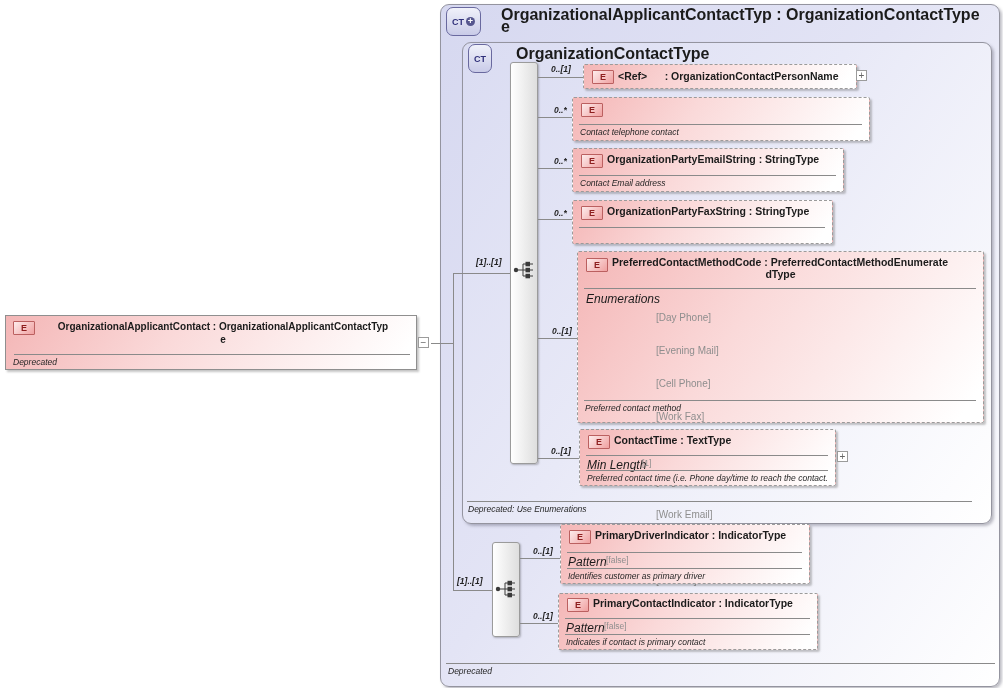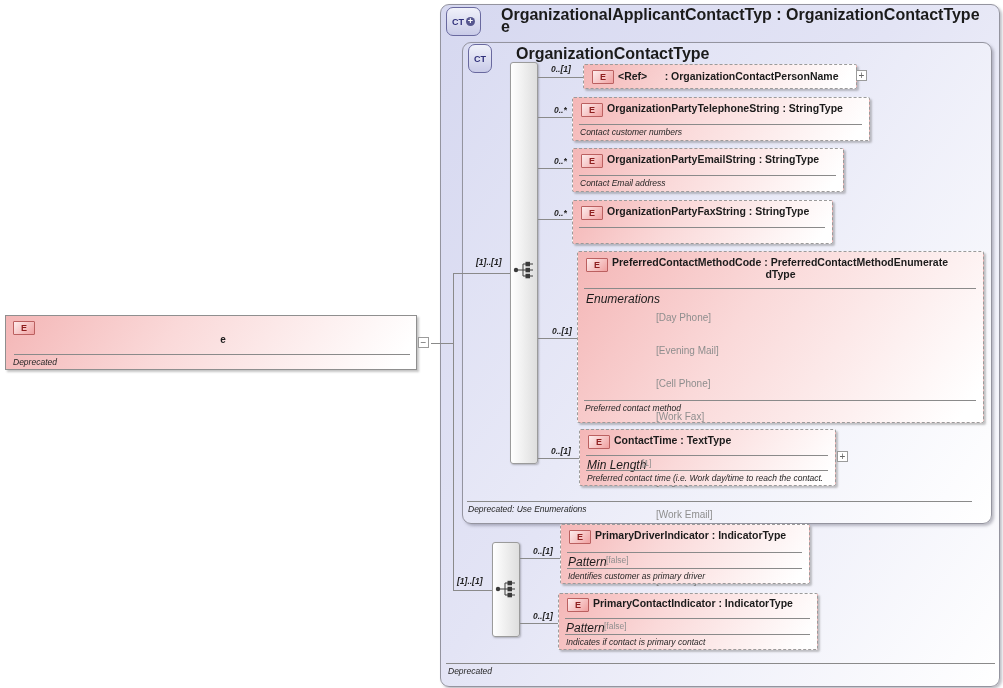--- a/index.html
+++ b/index.html
@@ -66,20 +66,21 @@
   <div class="hdr-title" style="left:496px; top:45px;">OrganizationContactType</div>
 
   <div class="sep" style="left:467px; top:501px; width:505px;"></div>
   <div class="ann" style="left:468px; top:504px;">Deprecated: Use Enumerations</div>
 
   <div class="sep" style="left:446px; top:663px; width:549px;"></div>
   <div class="ann" style="left:448px; top:666px;">Deprecated</div>
 
   <div class="ebox solid" style="left:5px; top:315px; width:412px; height:55px;">
     <span class="e-icon" style="left:7px; top:5px;">E</span>
+    <div class="btitle fs10 center" style="left:28px; right:4px; top:5px;">OrganizationalApplicantContact : OrganizationalApplicantContactTyp</div>
     <div class="btitle fs10 center" style="left:28px; right:4px; top:18px;">e</div>
     <div class="sep" style="left:8px; right:6px; top:38px;"></div>
     <div class="ann" style="left:7px; top:41px;">Deprecated</div>
   </div>
 
   <div class="pm" style="left:418px; top:337px;">−</div>
   <div class="hline" style="left:431px; top:343px; width:22px;"></div>
   <div class="vline" style="left:453px; top:273px; height:318px;"></div>
 
   <div class="card" style="left:476px; top:257px;">[1]..[1]</div>
@@ -104,23 +105,22 @@
   <div class="ebox" style="left:583px; top:64px; width:274px; height:25px;">
     <span class="e-icon" style="left:8px; top:5px;">E</span>
     <div class="btitle" style="left:34px; top:5px;">&lt;Ref&gt;      : OrganizationContactPersonName</div>
   </div>
   <div class="pm" style="left:856px; top:70px;">+</div>
 
   <div class="card" style="left:554px; top:105px;">0..*</div>
   <div class="hline" style="left:538px; top:117px; width:34px;"></div>
   <div class="ebox" style="left:572px; top:97px; width:298px; height:44px;">
     <span class="e-icon" style="left:8px; top:5px;">E</span>
-    <div class="btitle" style="left:34px; top:4px;">OrganizationPartyTelephoneString : StringType</div>
     <div class="sep" style="left:6px; right:7px; top:26px;"></div>
-    <div class="ann" style="left:7px; top:29px;">Contact customer numbers</div>
+    <div class="ann" style="left:7px; top:29px;">Contact telephone contact</div>
   </div>
 
   <div class="card" style="left:554px; top:156px;">0..*</div>
   <div class="hline" style="left:538px; top:168px; width:34px;"></div>
   <div class="ebox" style="left:572px; top:148px; width:272px; height:44px;">
     <span class="e-icon" style="left:8px; top:5px;">E</span>
     <div class="btitle" style="left:34px; top:4px;">OrganizationPartyEmailString : StringType</div>
     <div class="sep" style="left:6px; right:7px; top:26px;"></div>
     <div class="ann" style="left:7px; top:29px;">Contact Email address</div>
   </div>
@@ -160,21 +160,21 @@
 
   <div class="card" style="left:551px; top:446px;">0..[1]</div>
   <div class="hline" style="left:538px; top:458px; width:41px;"></div>
   <div class="ebox" style="left:579px; top:429px; width:257px; height:57px;">
     <span class="e-icon" style="left:8px; top:5px;">E</span>
     <div class="btitle" style="left:34px; top:4px;">ContactTime : TextType</div>
     <div class="sep" style="left:6px; right:7px; top:25px;"></div>
     <div class="facet-label" style="left:7px; top:28px;">Min Length</div>
     <div class="facet-value" style="left:62px; top:28px;">[1]</div>
     <div class="sep" style="left:6px; right:7px; top:40px;"></div>
-    <div class="ann" style="left:7px; top:43px;">Preferred contact time (i.e. Work day/time to reach the contact.</div>
+    <div class="ann" style="left:7px; top:43px;">Preferred contact time (i.e. Phone day/time to reach the contact.</div>
   </div>
   <div class="pm" style="left:837px; top:451px;">+</div>
 
   <div class="card" style="left:457px; top:576px;">[1]..[1]</div>
   <div class="hline" style="left:453px; top:590px; width:39px;"></div>
   <div class="seqbar" style="left:492px; top:542px; height:95px;"></div>
   <svg class="seq-glyph" style="left:495px; top:580px;" viewBox="0 0 22 18">
     <circle cx="3" cy="9" r="2.2" fill="#3a3a3a"></circle>
     <line x1="5" y1="9" x2="13" y2="9" stroke="#3a3a3a"></line>
     <line x1="10" y1="3" x2="10" y2="15" stroke="#3a3a3a"></line>

